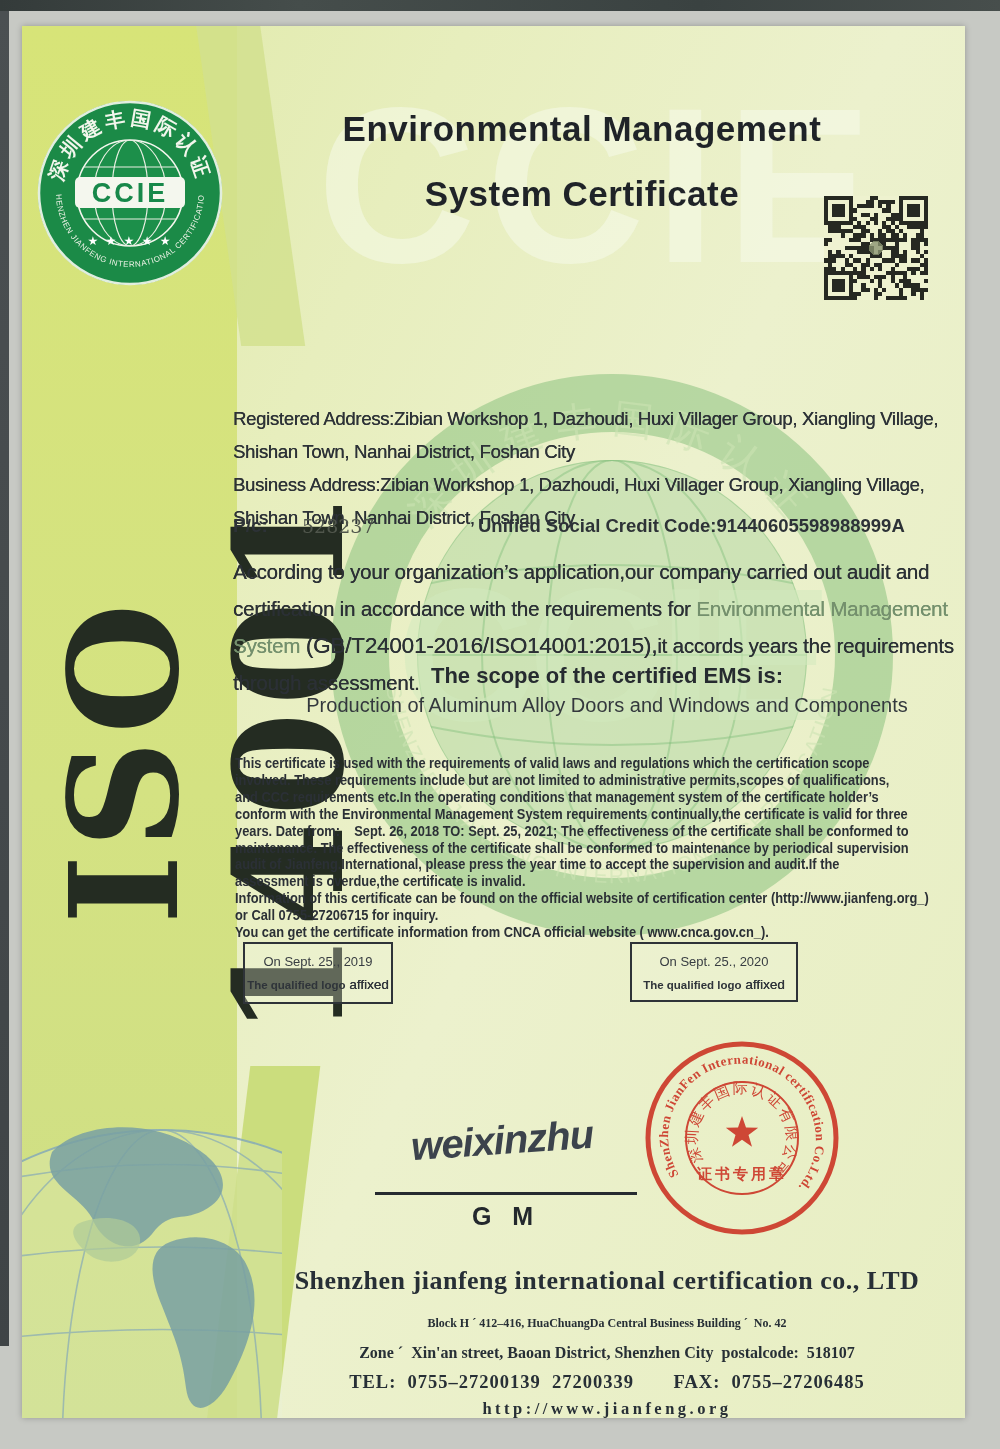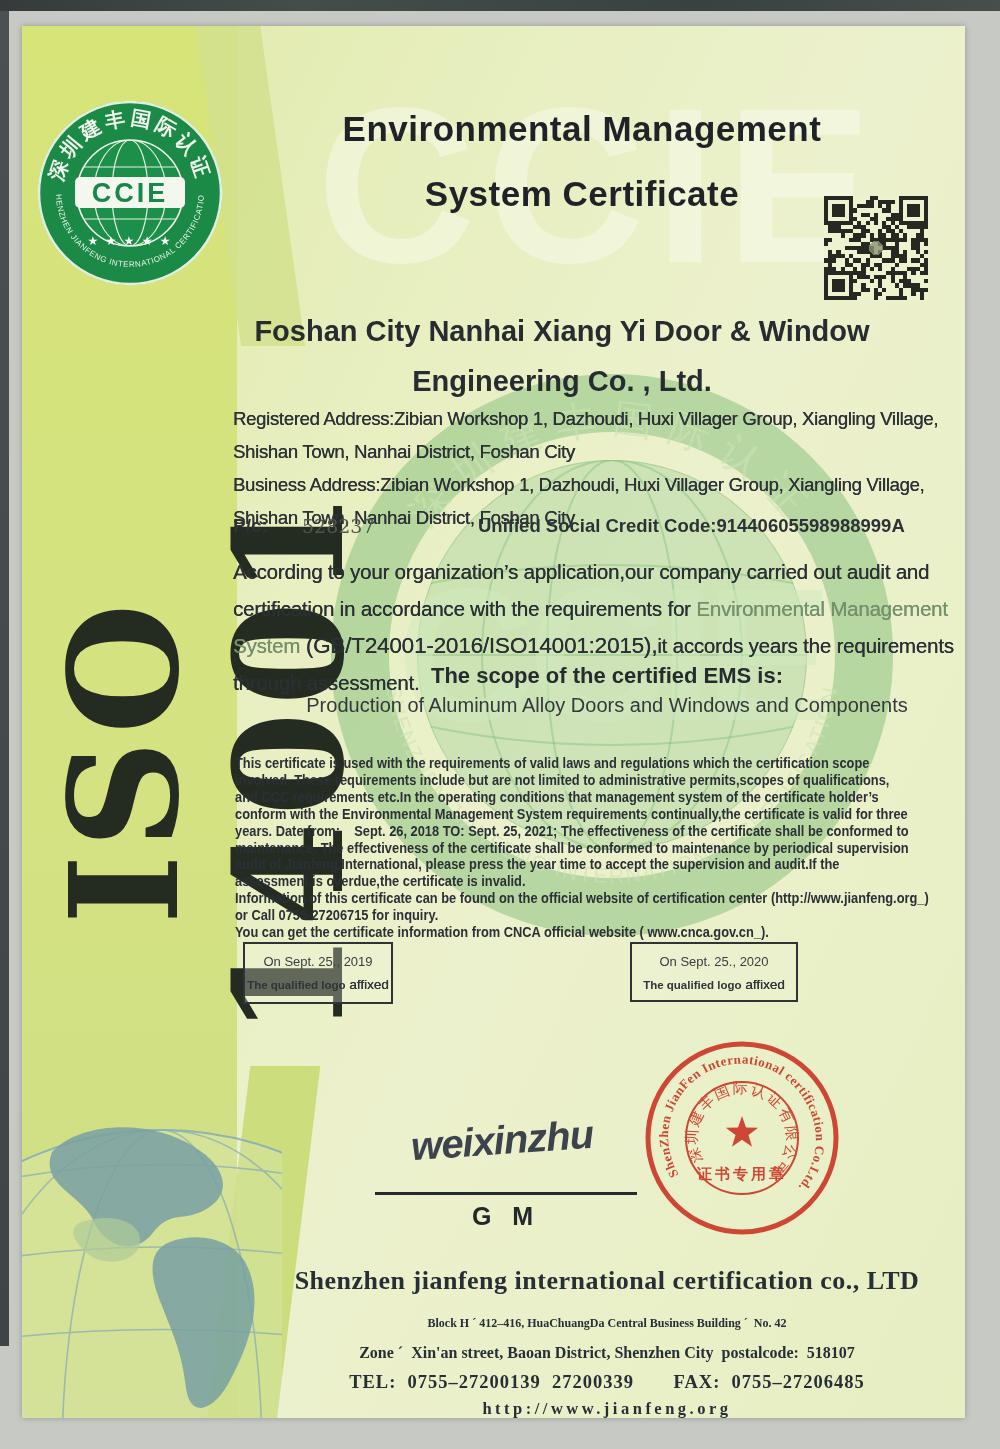--- a/index.html
+++ b/index.html
@@ -488,24 +488,20 @@
         </g>
     <circle cx="12.5" cy="12.5" r="1.7" fill="#8a9470" opacity=".8"></circle>
       </svg></div>
 
   <div class="abs title z2">
     <div>Environmental Management</div>
     <div>System Certificate</div>
   </div>
 
 
-  <div class="abs company z2">
-    <div>Foshan City Nanhai Xiang Yi Door &amp; Window</div>
-    <div>Engineering Co. , Ltd.</div>
-  </div>
 
   <div class="abs addr z2">
     <div class="pre">Registered Address:Zibian Workshop 1, Dazhoudi, Huxi Villager Group, Xiangling Village,</div>
     <div class="pre">Shishan Town, Nanhai District, Foshan City</div>
     <div class="pre">Business Address:Zibian Workshop 1, Dazhoudi, Huxi Villager Group, Xiangling Village,</div>
     <div class="pre">Shishan Town, Nanhai District, Foshan City</div>
   </div>
 
   <div class="abs pcrow pc-label z2">P/c:</div>
   <div class="abs pcrow pc-val z2">528237</div>

